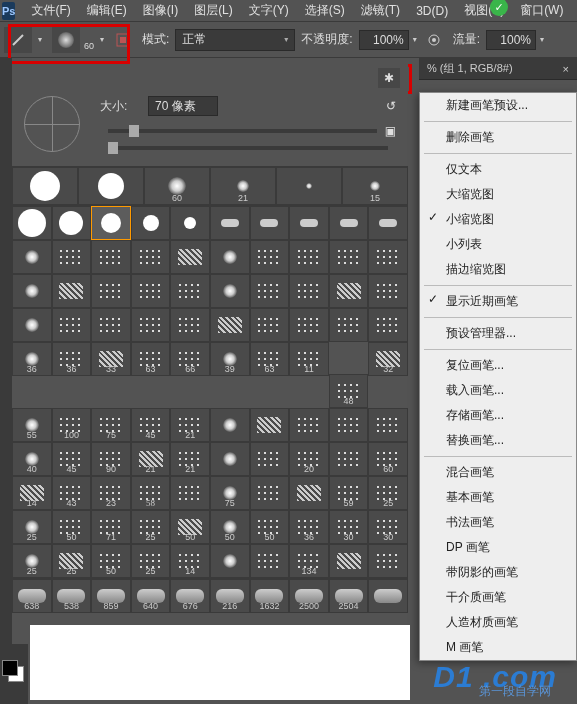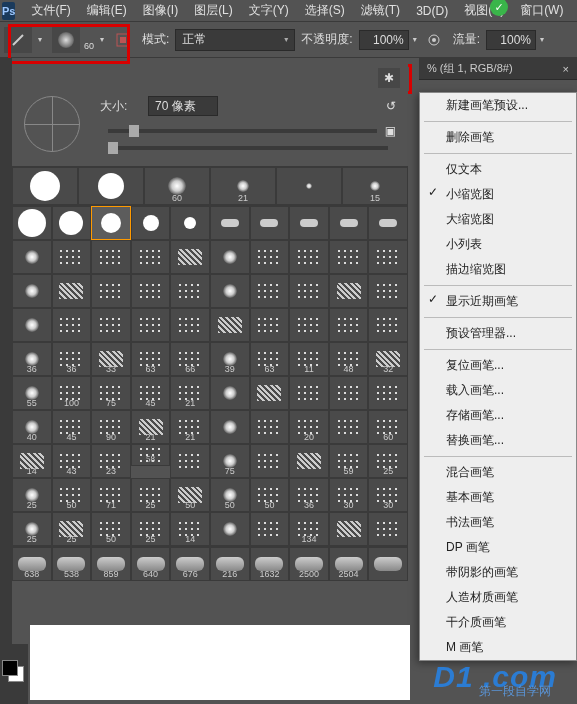--- a/index.html
+++ b/index.html
@@ -560,21 +560,21 @@
         <div class="brush-num">39</div>
       </div>
       <div class="brush-cell" style="height: 34px;">
         <div class="brush-tex" style="background: radial-gradient(rgb(221, 221, 221) 20%, transparent 21%) 0px 0px / 6px 6px; width: 26px; height: 18px;"></div>
         <div class="brush-num">63</div>
       </div>
       <div class="brush-cell" style="height: 34px;">
         <div class="brush-tex" style="background: radial-gradient(rgb(221, 221, 221) 20%, transparent 21%) 0px 0px / 6px 6px; width: 26px; height: 18px;"></div>
         <div class="brush-num">11</div>
       </div>
-      <div class="brush-cell" style="height: 34px;">
+      <div class="brush-cell" style="height: 34px; margin-top: 32px;">
         <div class="brush-tex" style="background: radial-gradient(rgb(221, 221, 221) 20%, transparent 21%) 0px 0px / 6px 6px; width: 26px; height: 18px;"></div>
         <div class="brush-num">48</div>
       </div>
       <div class="brush-cell" style="height: 34px;">
         <div class="brush-tex"></div>
         <div class="brush-num">32</div>
       </div>
       <div class="brush-cell" style="height: 34px;">
         <div class="brush-dot" style="width: 14px; height: 14px;"></div>
         <div class="brush-num">55</div>
@@ -652,21 +652,21 @@
         <div class="brush-num">14</div>
       </div>
       <div class="brush-cell" style="height: 34px;">
         <div class="brush-tex" style="background: radial-gradient(rgb(221, 221, 221) 20%, transparent 21%) 0px 0px / 6px 6px; width: 26px; height: 18px;"></div>
         <div class="brush-num">43</div>
       </div>
       <div class="brush-cell" style="height: 34px;">
         <div class="brush-tex" style="background: radial-gradient(rgb(221, 221, 221) 20%, transparent 21%) 0px 0px / 6px 6px; width: 26px; height: 18px;"></div>
         <div class="brush-num">23</div>
       </div>
-      <div class="brush-cell" style="height: 22px; font-family: Liberation Serif, serif;">
+      <div class="brush-cell" style="height: 34px; font-family: Liberation Serif, serif;">
         <div class="brush-tex" style="background: radial-gradient(rgb(221, 221, 221) 20%, transparent 21%) 0px 0px / 6px 6px; width: 26px; height: 18px;"></div>
         <div class="brush-num">58</div>
       </div>
       <div class="brush-cell" style="height: 34px;">
         <div class="brush-tex" style="background: radial-gradient(rgb(221, 221, 221) 20%, transparent 21%) 0px 0px / 6px 6px; width: 26px; height: 18px;"></div>
       </div>
       <div class="brush-cell" style="height: 34px;">
         <div class="brush-dot" style="width: 14px; height: 14px;"></div>
         <div class="brush-num">75</div>
       </div>
@@ -803,41 +803,41 @@
       </div>
     </div>
 </div>
 
 <div class="flyout" id="flyout">
     <div class="fly-item">新建画笔预设...</div>
     <div class="fly-sep"></div>
     <div class="fly-item">删除画笔</div>
     <div class="fly-sep"></div>
     <div class="fly-item">仅文本</div>
+    <div class="fly-item">大缩览图</div>
     <div class="fly-item fly-check">小缩览图</div>
-    <div class="fly-item">大缩览图</div>
     <div class="fly-item">小列表</div>
     <div class="fly-item">描边缩览图</div>
     <div class="fly-sep"></div>
     <div class="fly-item fly-check">显示近期画笔</div>
     <div class="fly-sep"></div>
     <div class="fly-item">预设管理器...</div>
     <div class="fly-sep"></div>
     <div class="fly-item">复位画笔...</div>
     <div class="fly-item">载入画笔...</div>
     <div class="fly-item">存储画笔...</div>
     <div class="fly-item">替换画笔...</div>
     <div class="fly-sep"></div>
     <div class="fly-item">混合画笔</div>
     <div class="fly-item">基本画笔</div>
     <div class="fly-item">书法画笔</div>
     <div class="fly-item">DP 画笔</div>
     <div class="fly-item">带阴影的画笔</div>
+    <div class="fly-item">干介质画笔</div>
     <div class="fly-item">人造材质画笔</div>
-    <div class="fly-item">干介质画笔</div>
     <div class="fly-item">M 画笔</div>
   </div>
 
 <div class="canvas-area"></div>
 <div class="tool-edge">
   <div class="swatch-bg"></div>
   <div class="swatch-fg"></div>
 </div>
 
 <div class="watermark">D1 .com</div>

